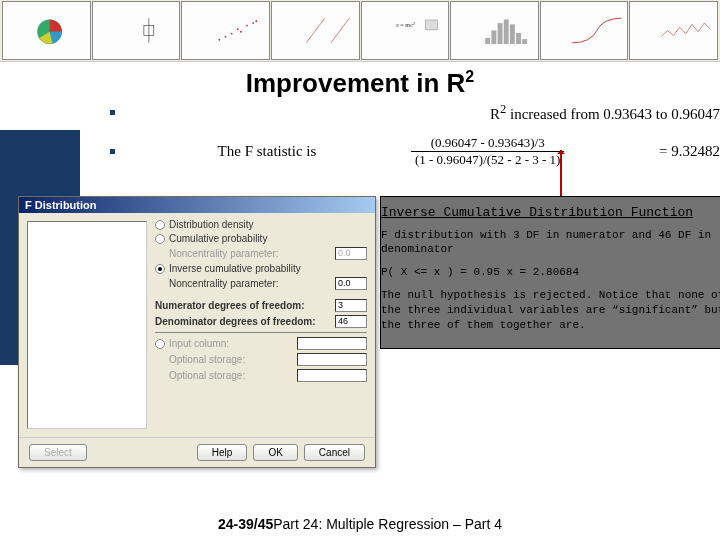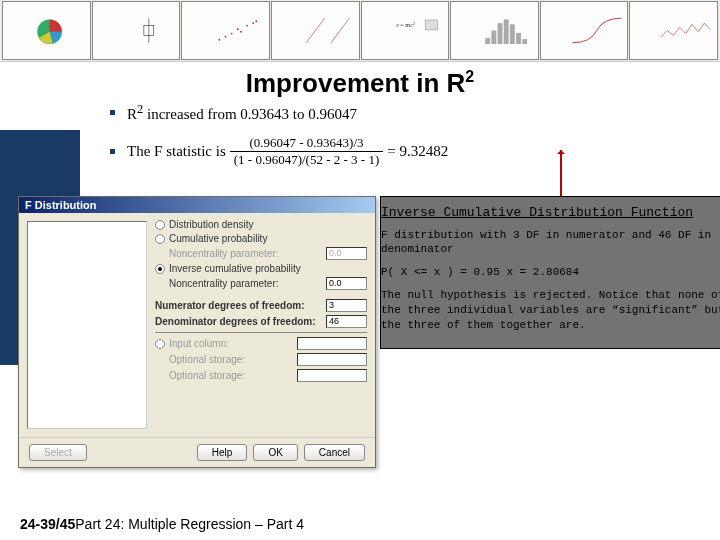--- a/index.html
+++ b/index.html
@@ -3,53 +3,53 @@
 <meta charset="utf-8">
 <style>
   * { box-sizing: border-box; margin: 0; padding: 0; }
   body { width: 720px; height: 540px; background: #fff; font-family: Arial, sans-serif; position: relative; overflow: hidden; }
   .topstrip { height: 62px; background: #f0ece4; border-bottom: 1px solid #ccc; display: flex; gap: 1px; padding: 1px 2px; }
   .thumb { flex: 1; background: #fdfdfd; border: 1px solid #888; position: relative; padding-left: 25px; }
   .thumb svg { width: 100%; height: 100%; }
   .title { font-size: 26px; font-weight: bold; text-align: center; padding: 6px 0 2px 0; }
   .title sup { font-size: 16px; }
   .mathblk { margin-left: 110px; font-family: 'Times New Roman', serif; font-size: 15px; line-height: 1.3; }
-  .mathline { display: flex; align-items: center; gap: 4px; }
+  .mathline { display: flex; align-items: center; gap: 4px; justify-content: space-between; }
   .bullet { width: 5px; height: 5px; background: #1a3a66; display: inline-block; margin-right: 8px; }
   .frac { display: inline-flex; flex-direction: column; text-align: center; font-size: 13px; vertical-align: middle; }
   .frac .num { border-bottom: 1px solid #000; padding: 0 4px; }
   .frac .den { padding: 0 4px; }
   .leftbar { position: absolute; left: 0; top: 130px; width: 80px; height: 235px; background: #1a3a66; }
   .dialog { position: absolute; left: 18px; top: 196px; width: 358px; background: #ece9d8; border: 1px solid #716f64; font-size: 10px; font-family: 'Tahoma', sans-serif; box-shadow: 2px 2px 4px rgba(0,0,0,.3); }
   .dlg-title { background: linear-gradient(to right, #0a246a, #a6caf0); color: #fff; font-size: 11px; padding: 2px 6px; font-weight: bold; }
   .dlg-body { display: flex; }
   .dlg-left { width: 120px; height: 208px; margin: 8px; border: 1px inset #ccc; background: #fff; }
   .dlg-right { flex: 1; padding: 6px 8px 0 0; }
   .row { display: flex; align-items: center; margin-bottom: 3px; }
   .radio { width: 10px; height: 10px; border: 1px solid #888; border-radius: 50%; background: #fff; margin-right: 4px; display: inline-flex; align-items: center; justify-content: center; }
   .radio.on::after { content: ""; width: 4px; height: 4px; background: #000; border-radius: 50%; }
   .lbl { flex: 1; color: #333; }
   .lbl.dim { color: #999; }
-  .inp { width: 41px; height: 13px; border: 1px inset #888; background: #fff; font-size: 9px; padding: 0 2px; text-align: left; }
+  .inp { width: 32px; height: 13px; border: 1px inset #888; background: #fff; font-size: 9px; padding: 0 2px; text-align: left; }
   .inp.dim { color: #aaa; }
   .inp.wide { width: 70px; }
   .hr { border-top: 1px solid #888; margin: 4px 0; }
   .dlg-btns { background: #ece9d8; padding: 6px 10px; display: flex; gap: 6px; justify-content: flex-end; border-top: 1px solid #ccc; }
   .dlg-btns .sel { margin-right: auto; }
   .btn { border: 1px solid #888; background: linear-gradient(#fff, #e4e4e0); padding: 2px 14px; font-size: 10px; border-radius: 3px; }
   .btn.dim { color: #aaa; }
   .output { position: absolute; left: 380px; top: 196px; width: 355px; border: 1px solid #000; padding: 7px 0; font-family: 'Courier New', monospace; font-size: 11px; line-height: 1.35; background: #737373; }
   .output .hdg { font-size: 13px; text-decoration: underline; margin-bottom: 6px; }
   .output p { margin-bottom: 8px; }
   .arrow { position: absolute; left: 560px; top: 150px; width: 2px; height: 50px; }
   .arrow::before, .arrow::after { content: ""; position: absolute; left: -3px; border: 4px solid transparent; }
   .arrow::before { top: -4px; border-bottom-color: #b00; }
   .arrow::after { bottom: -4px; border-top-color: #b00; }
   .arrow .line { position: absolute; left: 0; top: 0; width: 2px; height: 100%; background: #b00; }
-  .footer { position: absolute; bottom: 8px; left: 0; right: 0; display: flex; justify-content: flex-start; padding: 0 20px; font-size: 14px; }
+  .footer { position: absolute; bottom: 8px; left: 0; right: 0; display: flex; justify-content: center; padding: 0 20px; font-size: 14px; }
   .footer .l { font-weight: bold; }
 </style>
 </head>
 <body>
 
 <div class="topstrip">
   <div class="thumb"><svg viewBox="0 0 100 60">
         <circle cx="35" cy="32" r="20" fill="#3a6"></circle>
         <path d="M35 32 L35 12 A20 20 0 0 1 55 32 Z" fill="#c33"></path>
         <path d="M35 32 L55 32 A20 20 0 0 1 40 51 Z" fill="#39c"></path>

